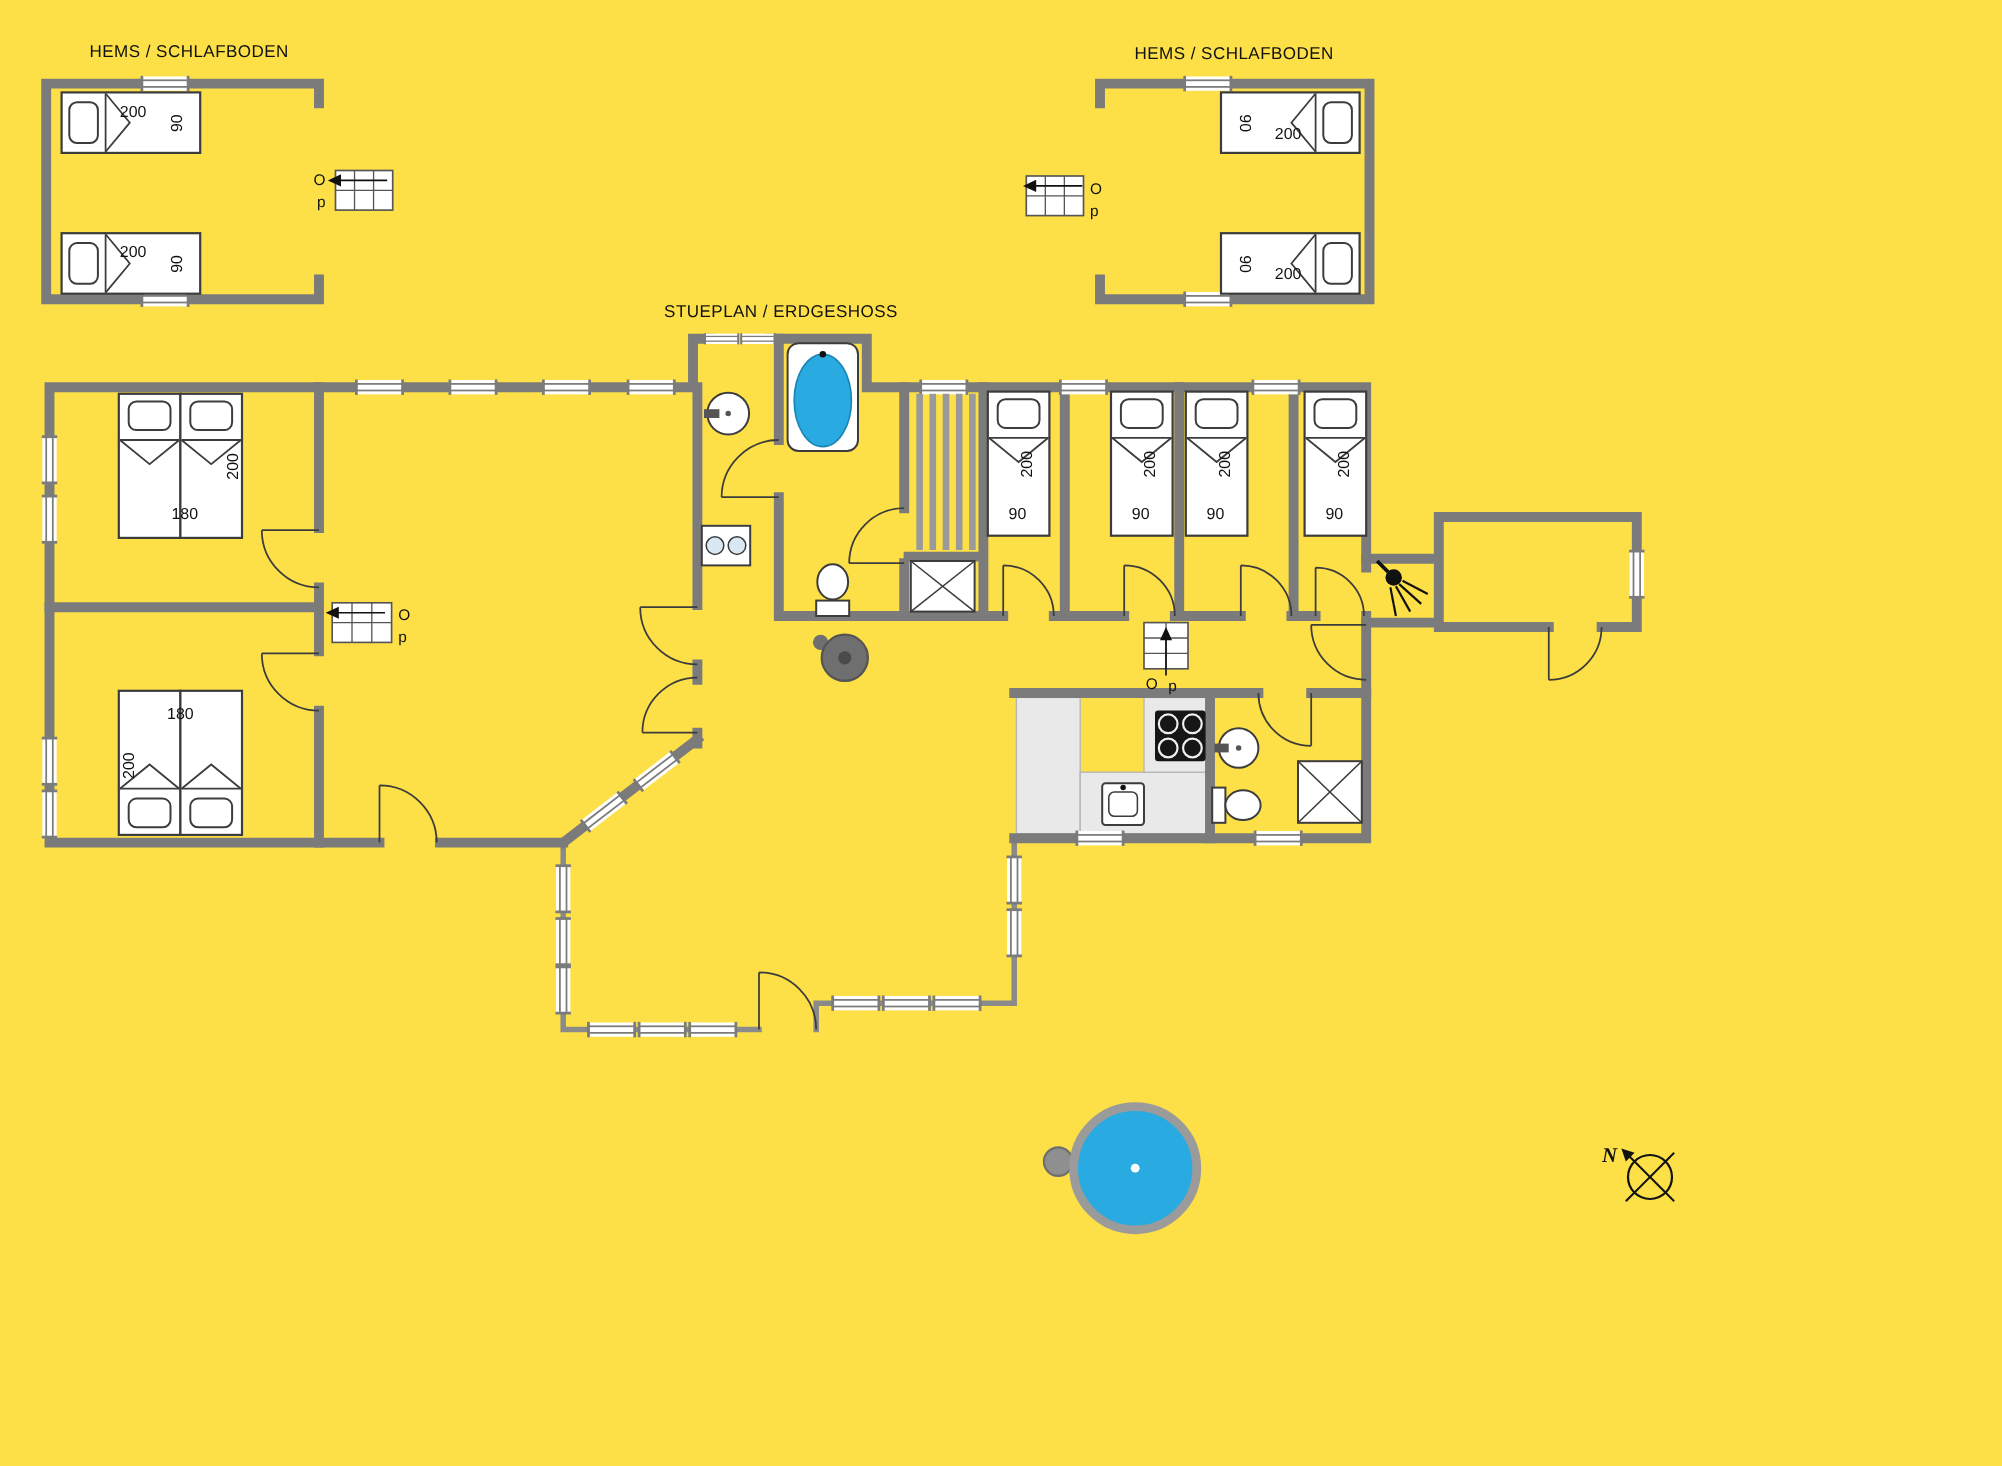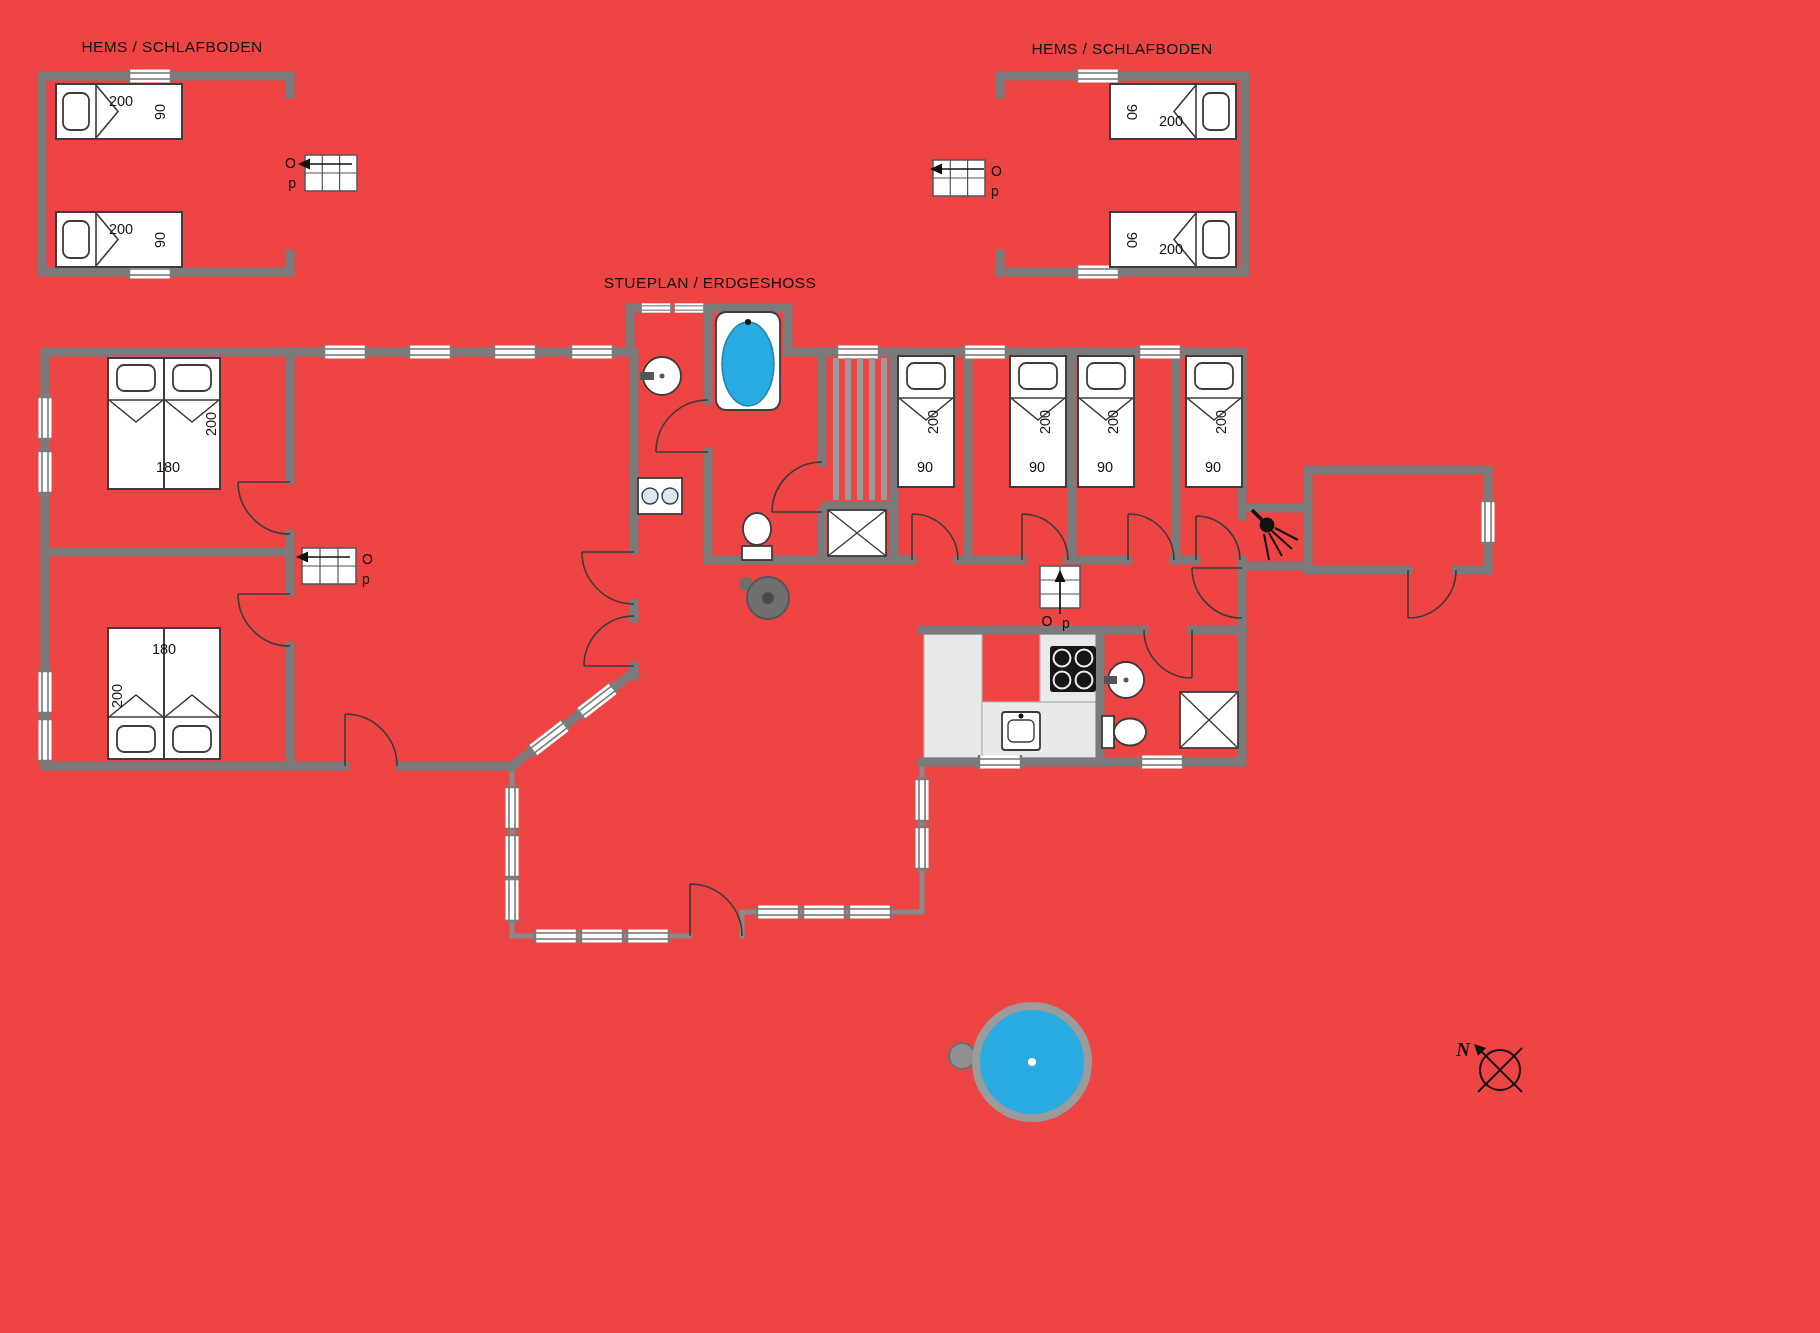--- a/index.html
+++ b/index.html
@@ -1,16 +1,16 @@
 <!DOCTYPE html>
 <html><head>
 <meta charset="utf-8">
 <style>
   html,body{margin:0;padding:0;background:#ffffff;}
-  .wrap{width:1820px;height:1333px;position:relative;background:#ef4444;}
+  .wrap{width:1820px;height:1333px;position:relative;background:#fde047;}
   svg{display:block;}
   .dim{font:14.5px "Liberation Sans", sans-serif; fill:#111;}
   .title{font:15.5px "Liberation Sans", sans-serif; fill:#111; letter-spacing:.4px;}
   .stairlbl{font:14px "Liberation Sans", sans-serif; fill:#111;}
   .north{font:italic bold 19px "Liberation Serif", serif; fill:#111;}
 </style>
 </head>
 <body>
 
 <div class="wrap">

